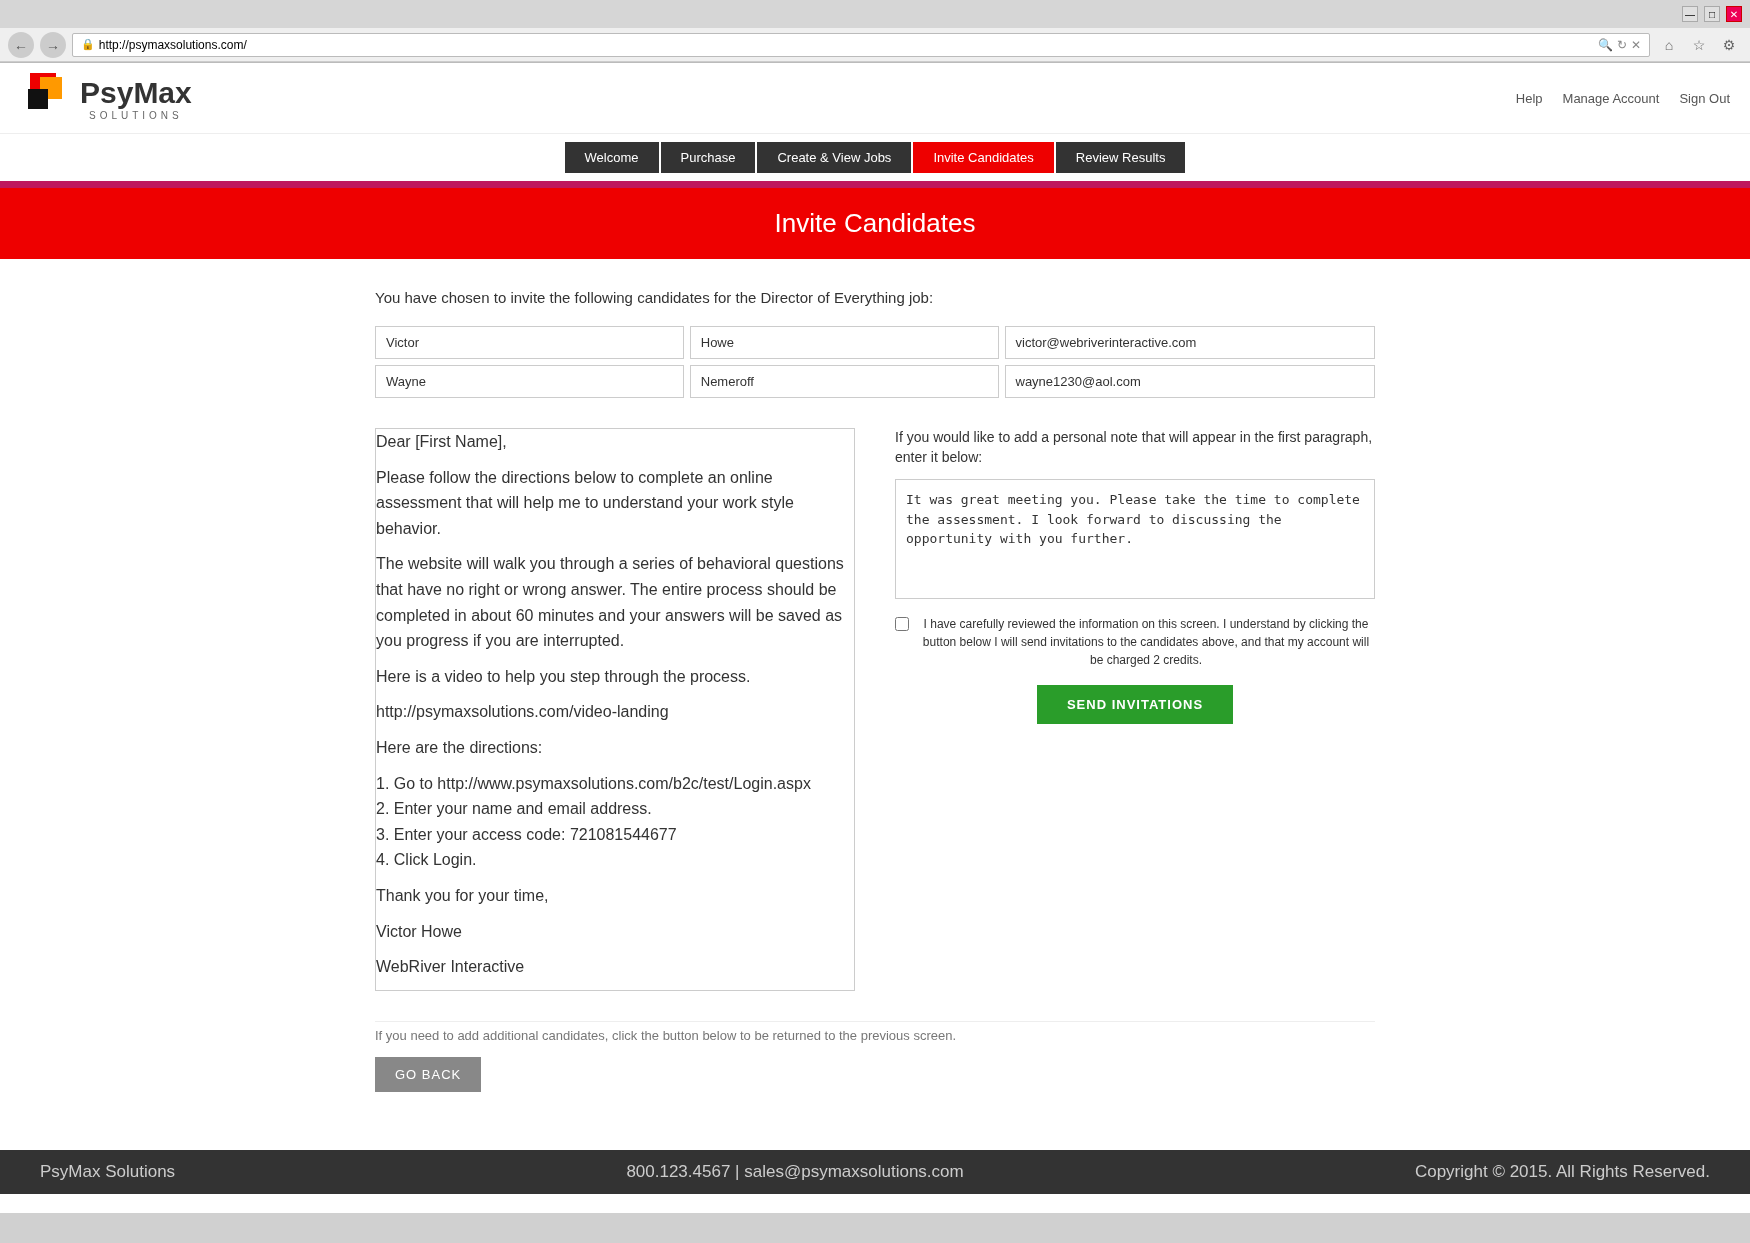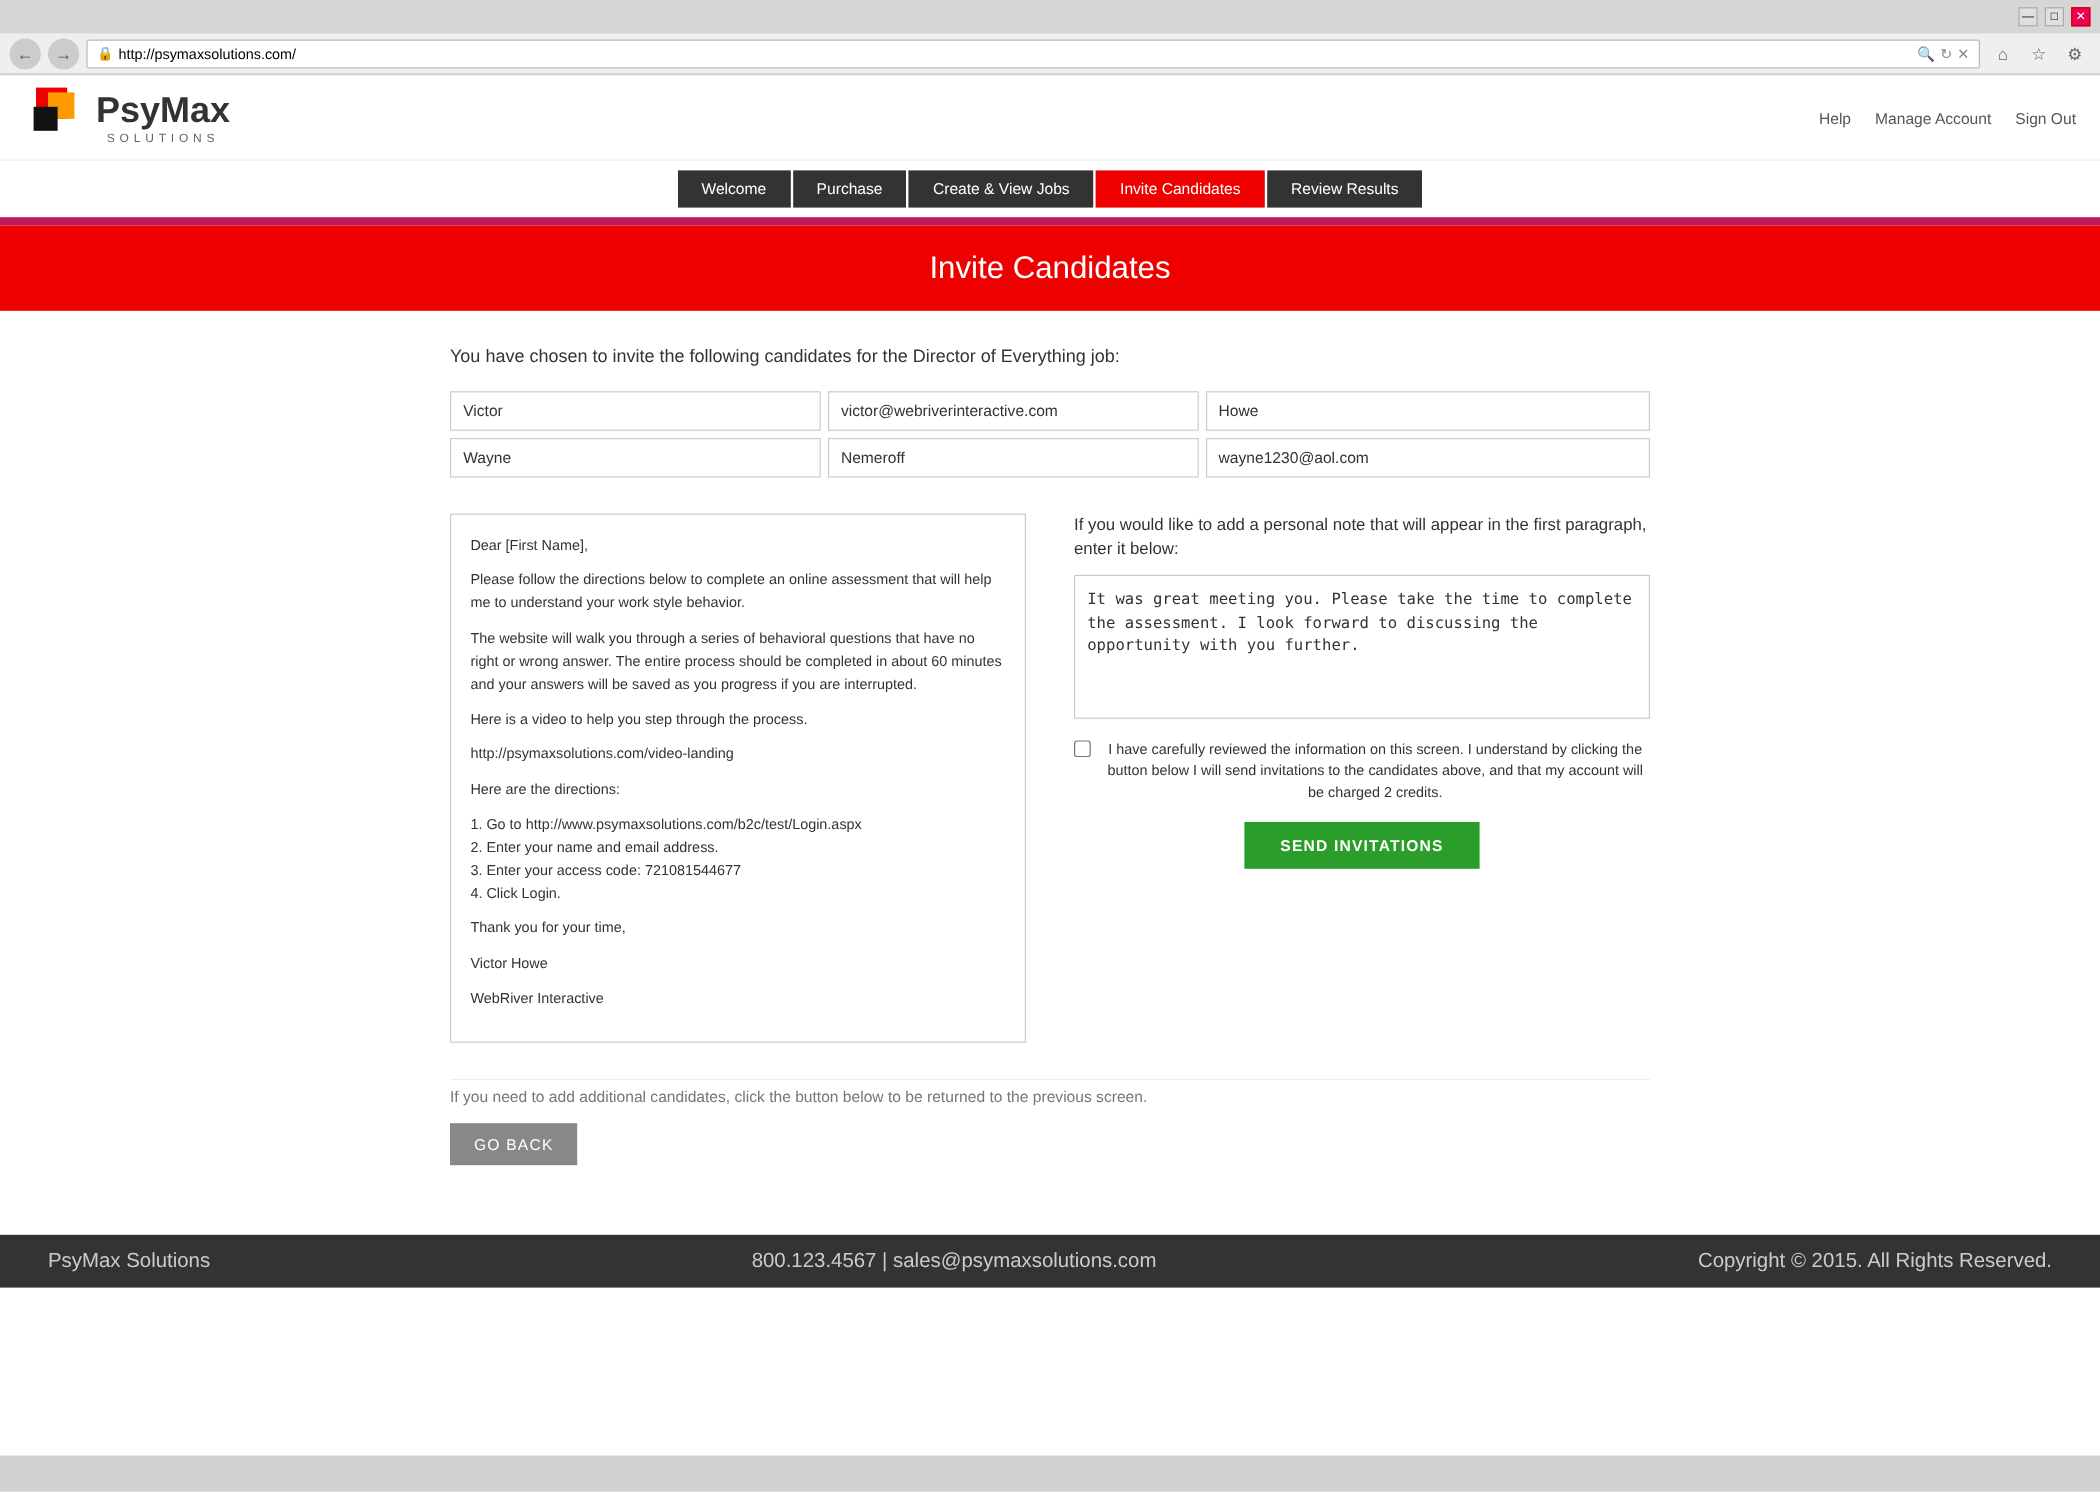--- a/index.html
+++ b/index.html
@@ -46,21 +46,21 @@
     
     .candidate-grid { display: grid; grid-template-columns: 1fr 1fr 1.2fr; gap: 6px; margin-bottom: 30px; }
     .candidate-field { border: 1px solid #ccc; padding: 8px 10px; background: white; font-size: 13px; color: #333; }
 
     
     .two-col { display: grid; grid-template-columns: 1fr 1fr; gap: 40px; margin-bottom: 30px; }
 
     .col-left h3, .col-right h3 { font-size: 14px; font-weight: normal; color: #333; margin-bottom: 12px; line-height: 1.4; }
 
     
-    .email-box { border: 1px solid #ccc; padding: 16px; font-size: 12px; color: #333; line-height: 1.6; background: white; }
+    .email-box { border: 1px solid #ccc; font-size: 16px; color: #333; line-height: 1.6; background: white; }
     .email-box p { margin-bottom: 10px; }
 
     
     .personal-note-area { border: 1px solid #ccc; width: 100%; height: 120px; padding: 10px; font-size: 13px; color: #333; resize: none; background: white; display: block; line-height: 1.5; }
 
     
     .confirm-area { margin-top: 16px; display: flex; gap: 8px; align-items: flex-start; }
     .confirm-area input[type="checkbox"] { margin-top: 2px; width: 14px; height: 14px; flex-shrink: 0; }
     .confirm-text { font-size: 12px; color: #333; text-align: center; line-height: 1.5; }
 
@@ -152,22 +152,22 @@
   <div class="page-banner">
     <span>Invite Candidates</span>
   </div>
 
   <div class="main-content">
 
     <p class="intro-text">You have chosen to invite the following candidates for the Director of Everything job:</p>
 
     <div class="candidate-grid">
       <div class="candidate-field">Victor</div>
+      <div class="candidate-field">Howe</div>
       <div class="candidate-field">victor@webriverinteractive.com</div>
-      <div class="candidate-field">Howe</div>
       <div class="candidate-field">Wayne</div>
       <div class="candidate-field">Nemeroff</div>
       <div class="candidate-field">wayne1230@aol.com</div>
     </div>
 
     <div class="two-col">
 
       <div class="col-left">
         <div class="email-box">
           <p>Dear [First Name],</p>

